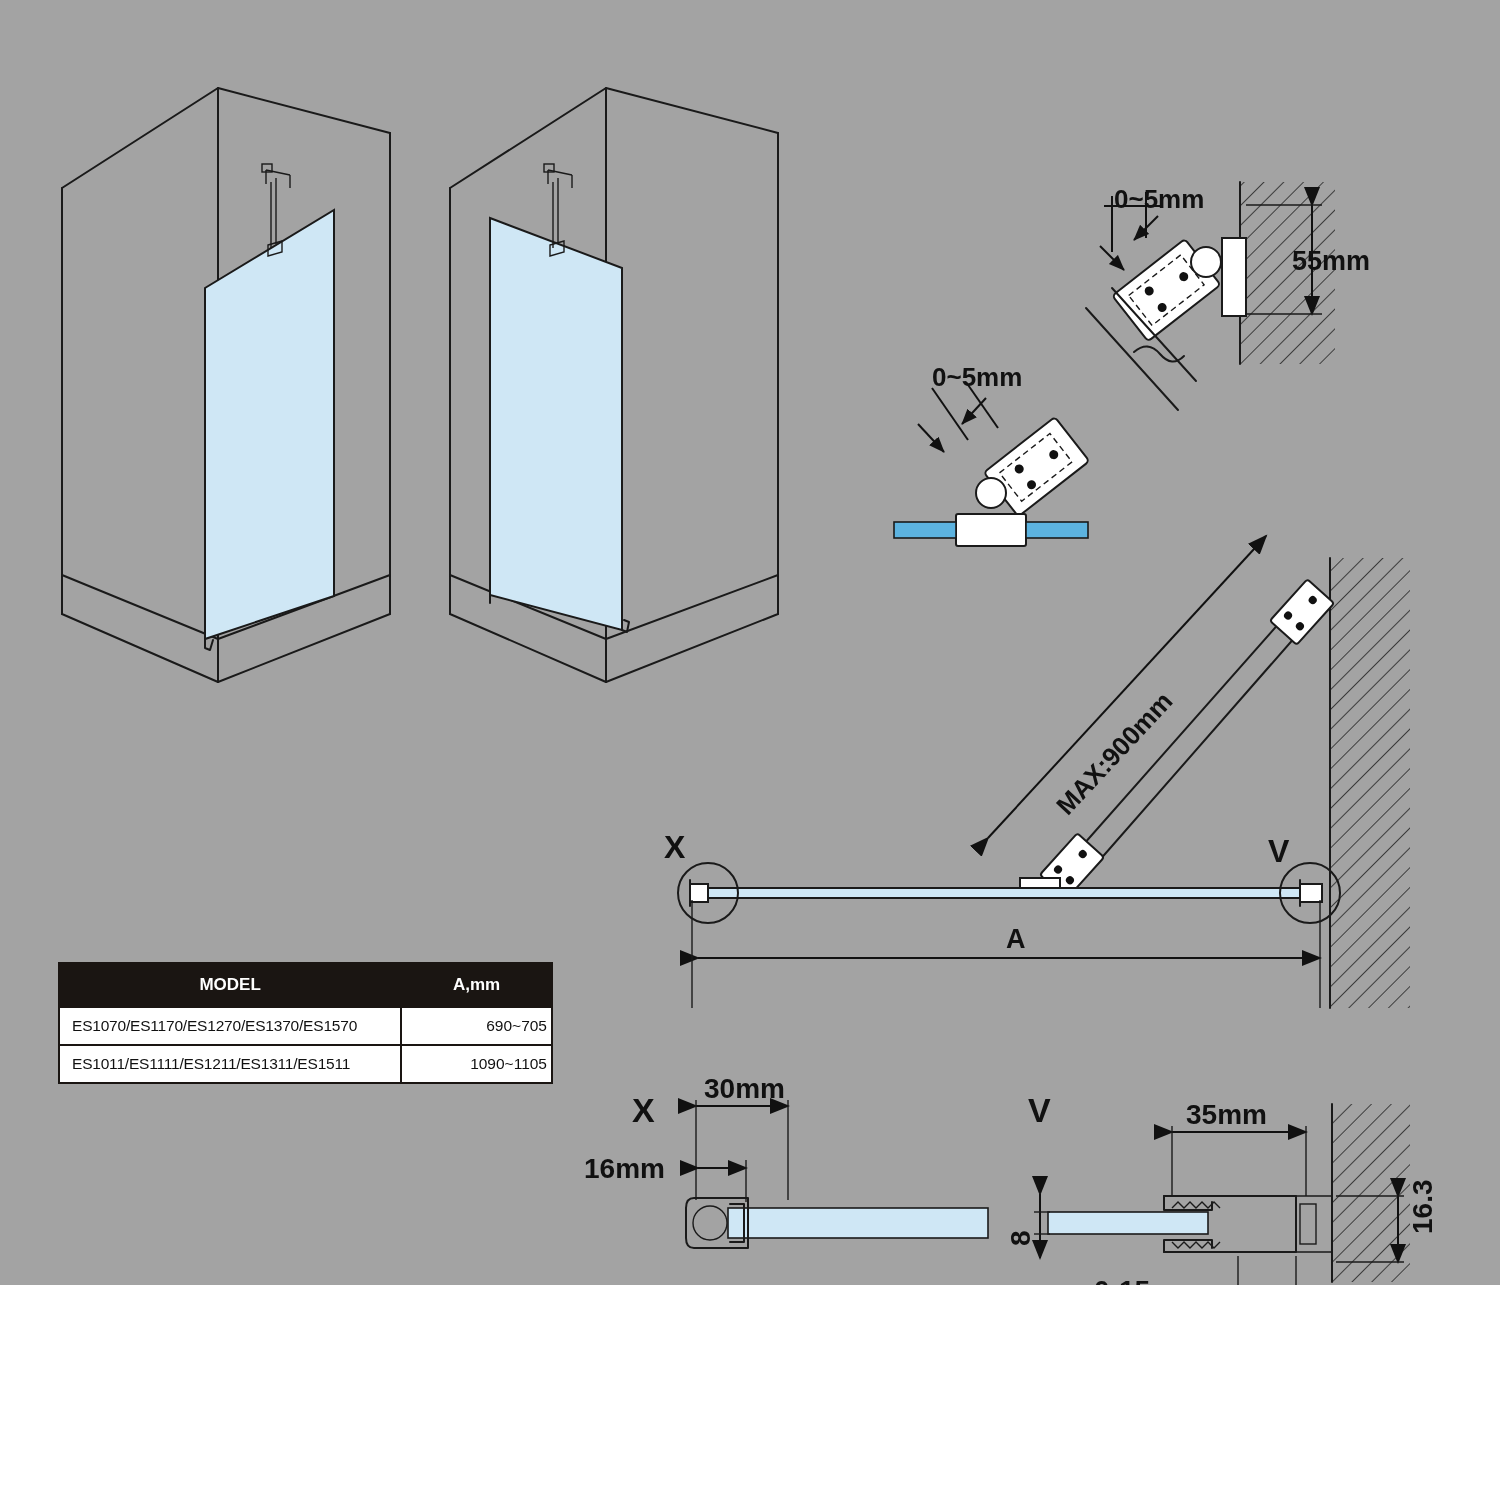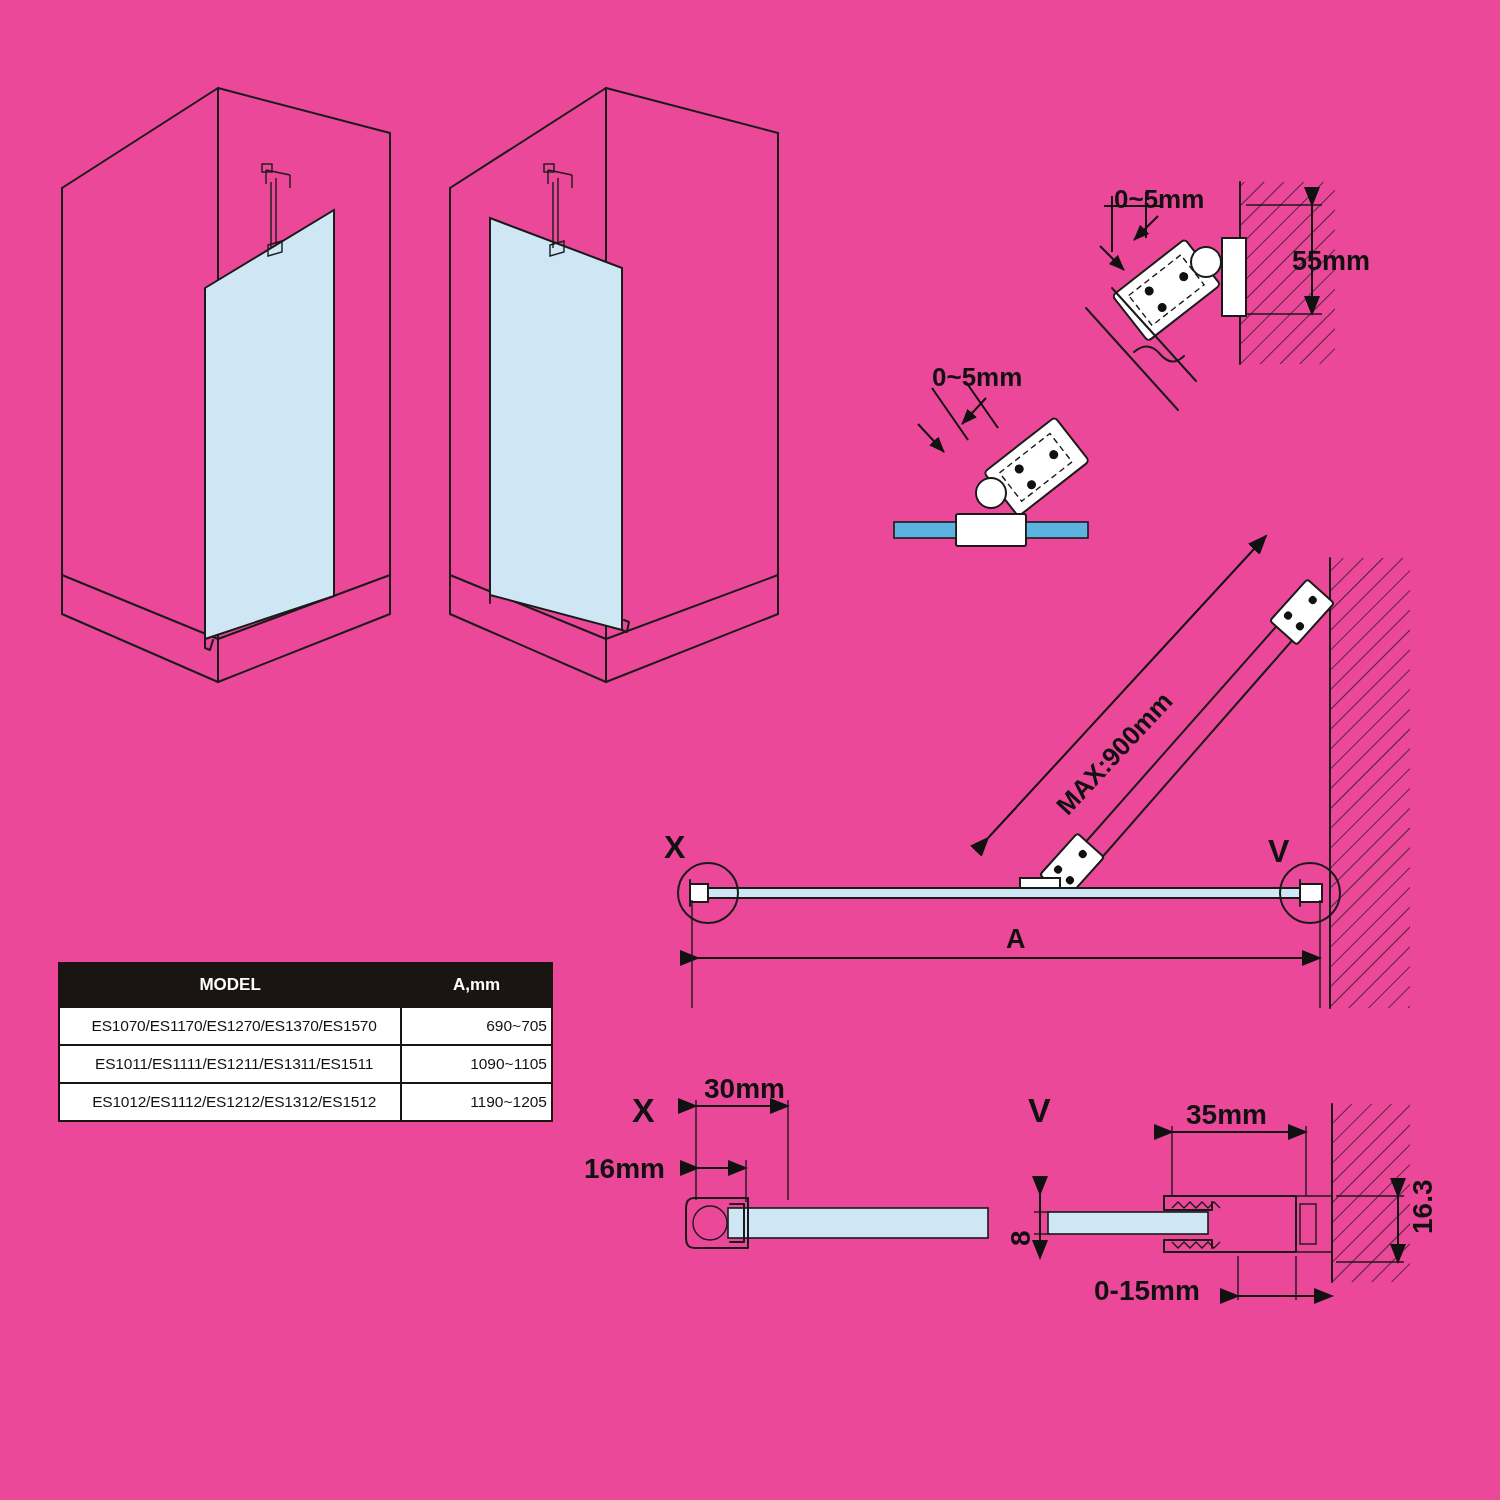--- a/index.html
+++ b/index.html
@@ -3,22 +3,22 @@
 <meta charset="utf-8">
 <style>
   html, body {
     margin: 0;
     padding: 0;
     background: #ffffff;
   }
   #page {
     position: relative;
     width: 1500px;
-    height: 1500px;
-    background: #ec4899;
+    height: 1285px;
+    background: #a3a3a3;
     font-family: "Liberation Sans", sans-serif;
     overflow: hidden;
   }
   svg.layer {
     position: absolute;
     left: 0;
     top: 0;
     width: 1500px;
     height: 1500px;
   }
@@ -82,21 +82,21 @@
   }
   #model-table td {
     border: 2px solid #1a1512;
     font-size: 15.5px;
     color: #111;
     padding: 9px 4px;
     text-align: right;
     background: #fff;
   }
   #model-table td.model-col {
-    text-align: center;
+    text-align: left;
     padding-left: 12px;
     letter-spacing: -0.2px;
   }
   #model-table col.c1 { width: 343px; }
   #model-table col.c2 { width: 152px; }
 </style>
 </head>
 <body>
 
 <div id="page">
@@ -349,20 +349,16 @@
     </thead>
     <tbody>
       <tr>
         <td class="model-col">ES1070/ES1170/ES1270/ES1370/ES1570</td>
         <td>690~705</td>
       </tr>
       <tr>
         <td class="model-col">ES1011/ES1111/ES1211/ES1311/ES1511</td>
         <td>1090~1105</td>
       </tr>
-      <tr>
-        <td class="model-col">ES1012/ES1112/ES1212/ES1312/ES1512</td>
-        <td>1190~1205</td>
-      </tr>
     </tbody>
   </table>
 
 </div>
 
 </body></html>

